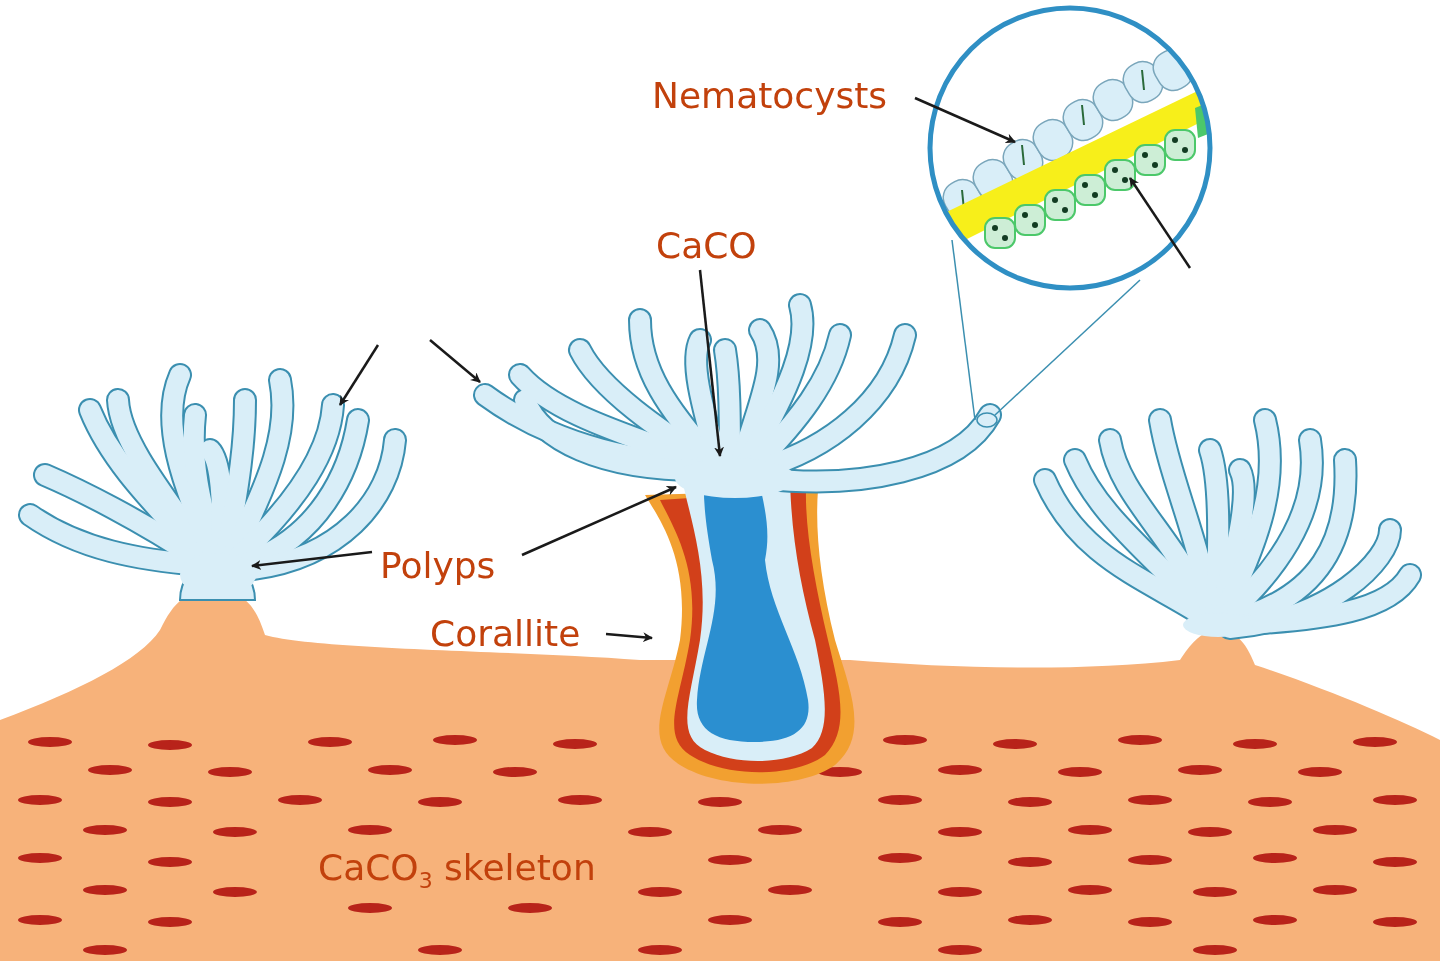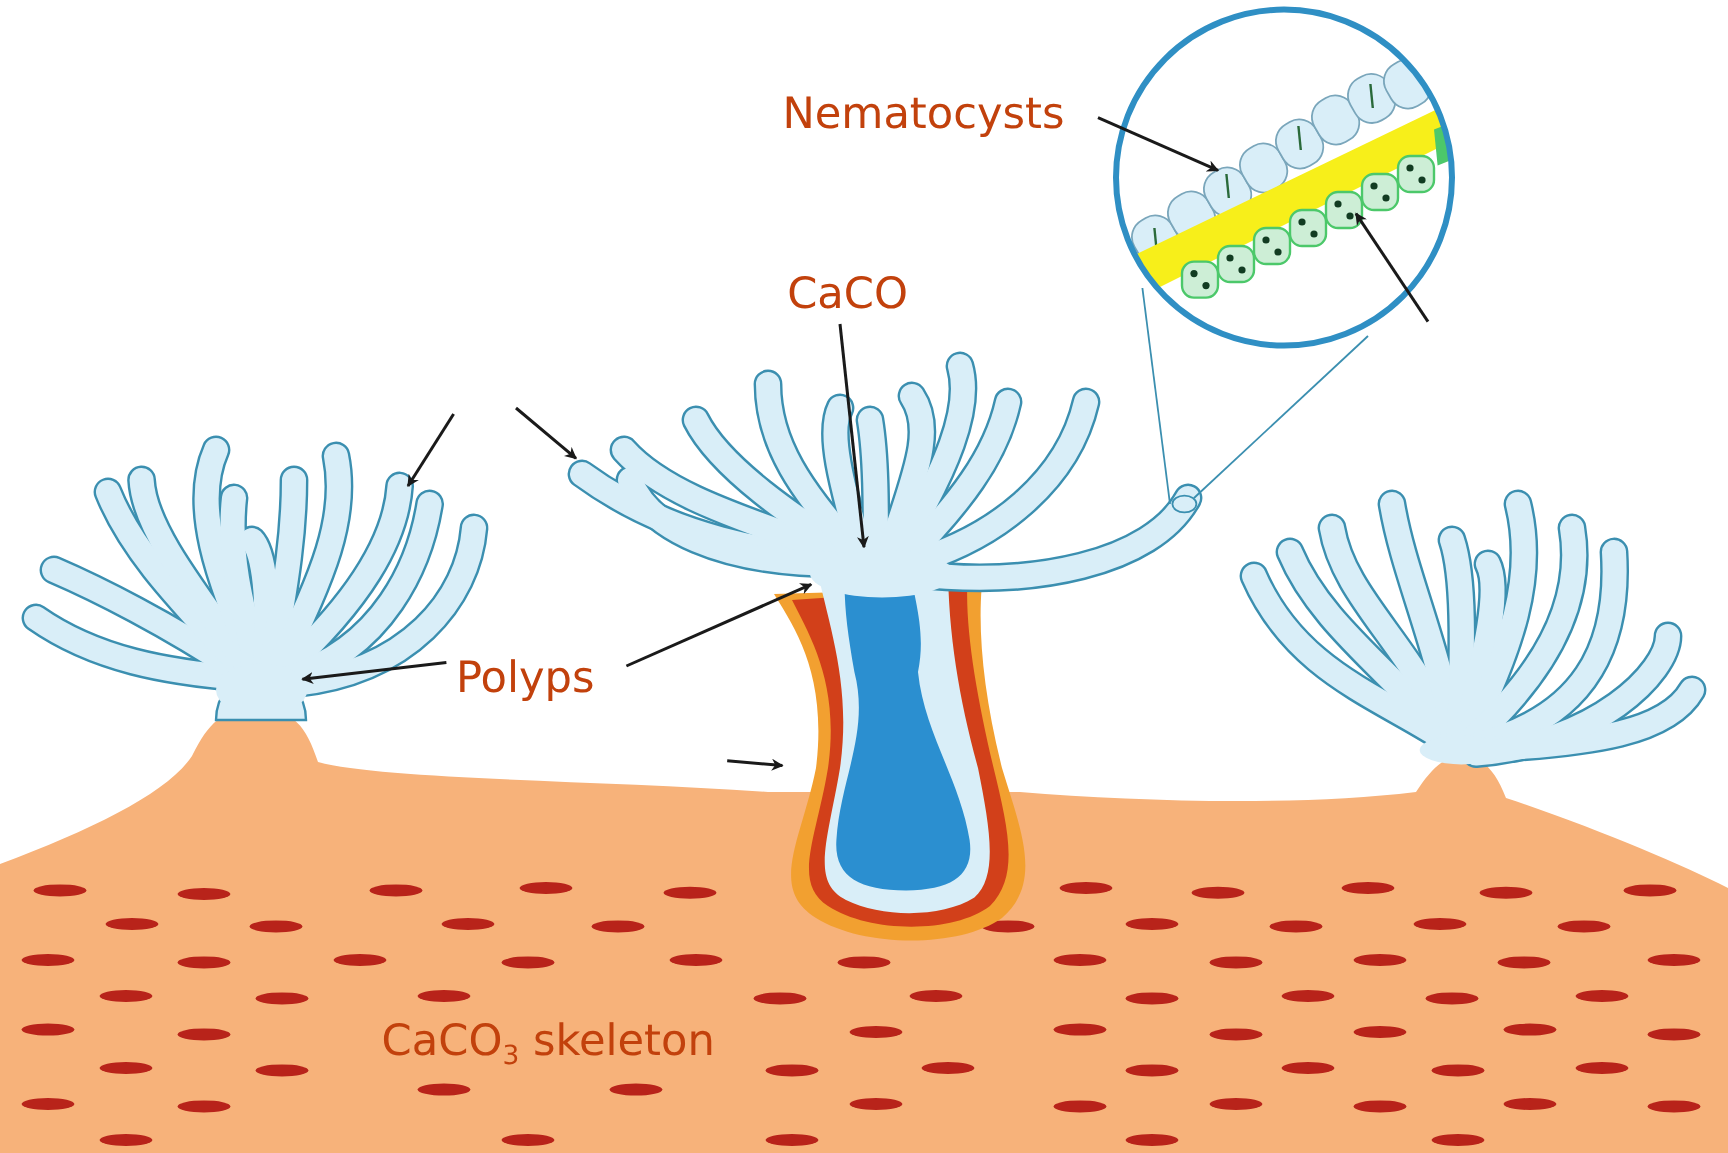--- a/index.html
+++ b/index.html
@@ -284,14 +284,15 @@
       <line x1="430" y1="340" x2="480" y2="382" marker-end="url(#ah)"></line>
       <line x1="372" y1="552" x2="252" y2="566" marker-end="url(#ah)"></line>
       <line x1="522" y1="555" x2="676" y2="487" marker-end="url(#ah)"></line>
       <line x1="606" y1="634" x2="652" y2="638" marker-end="url(#ah)"></line>
     </g>
   </svg>
 
   <div class="label" style="left:652px; top:76px;">Nematocysts</div>
   <div class="label" style="left:656px; top:226px;">CaCO</div>
   <div class="label" style="left:380px; top:534px;margin-top:12px;">Polyps</div>
+  <div class="label" style="left:430px; top:614px;">Corallite</div>
   <div class="label" style="left:318px; top:848px;"><span>CaCO</span><sub>3</sub><span style="white-space:pre"> skeleton</span></div>
 </div>
 
 </body></html>

